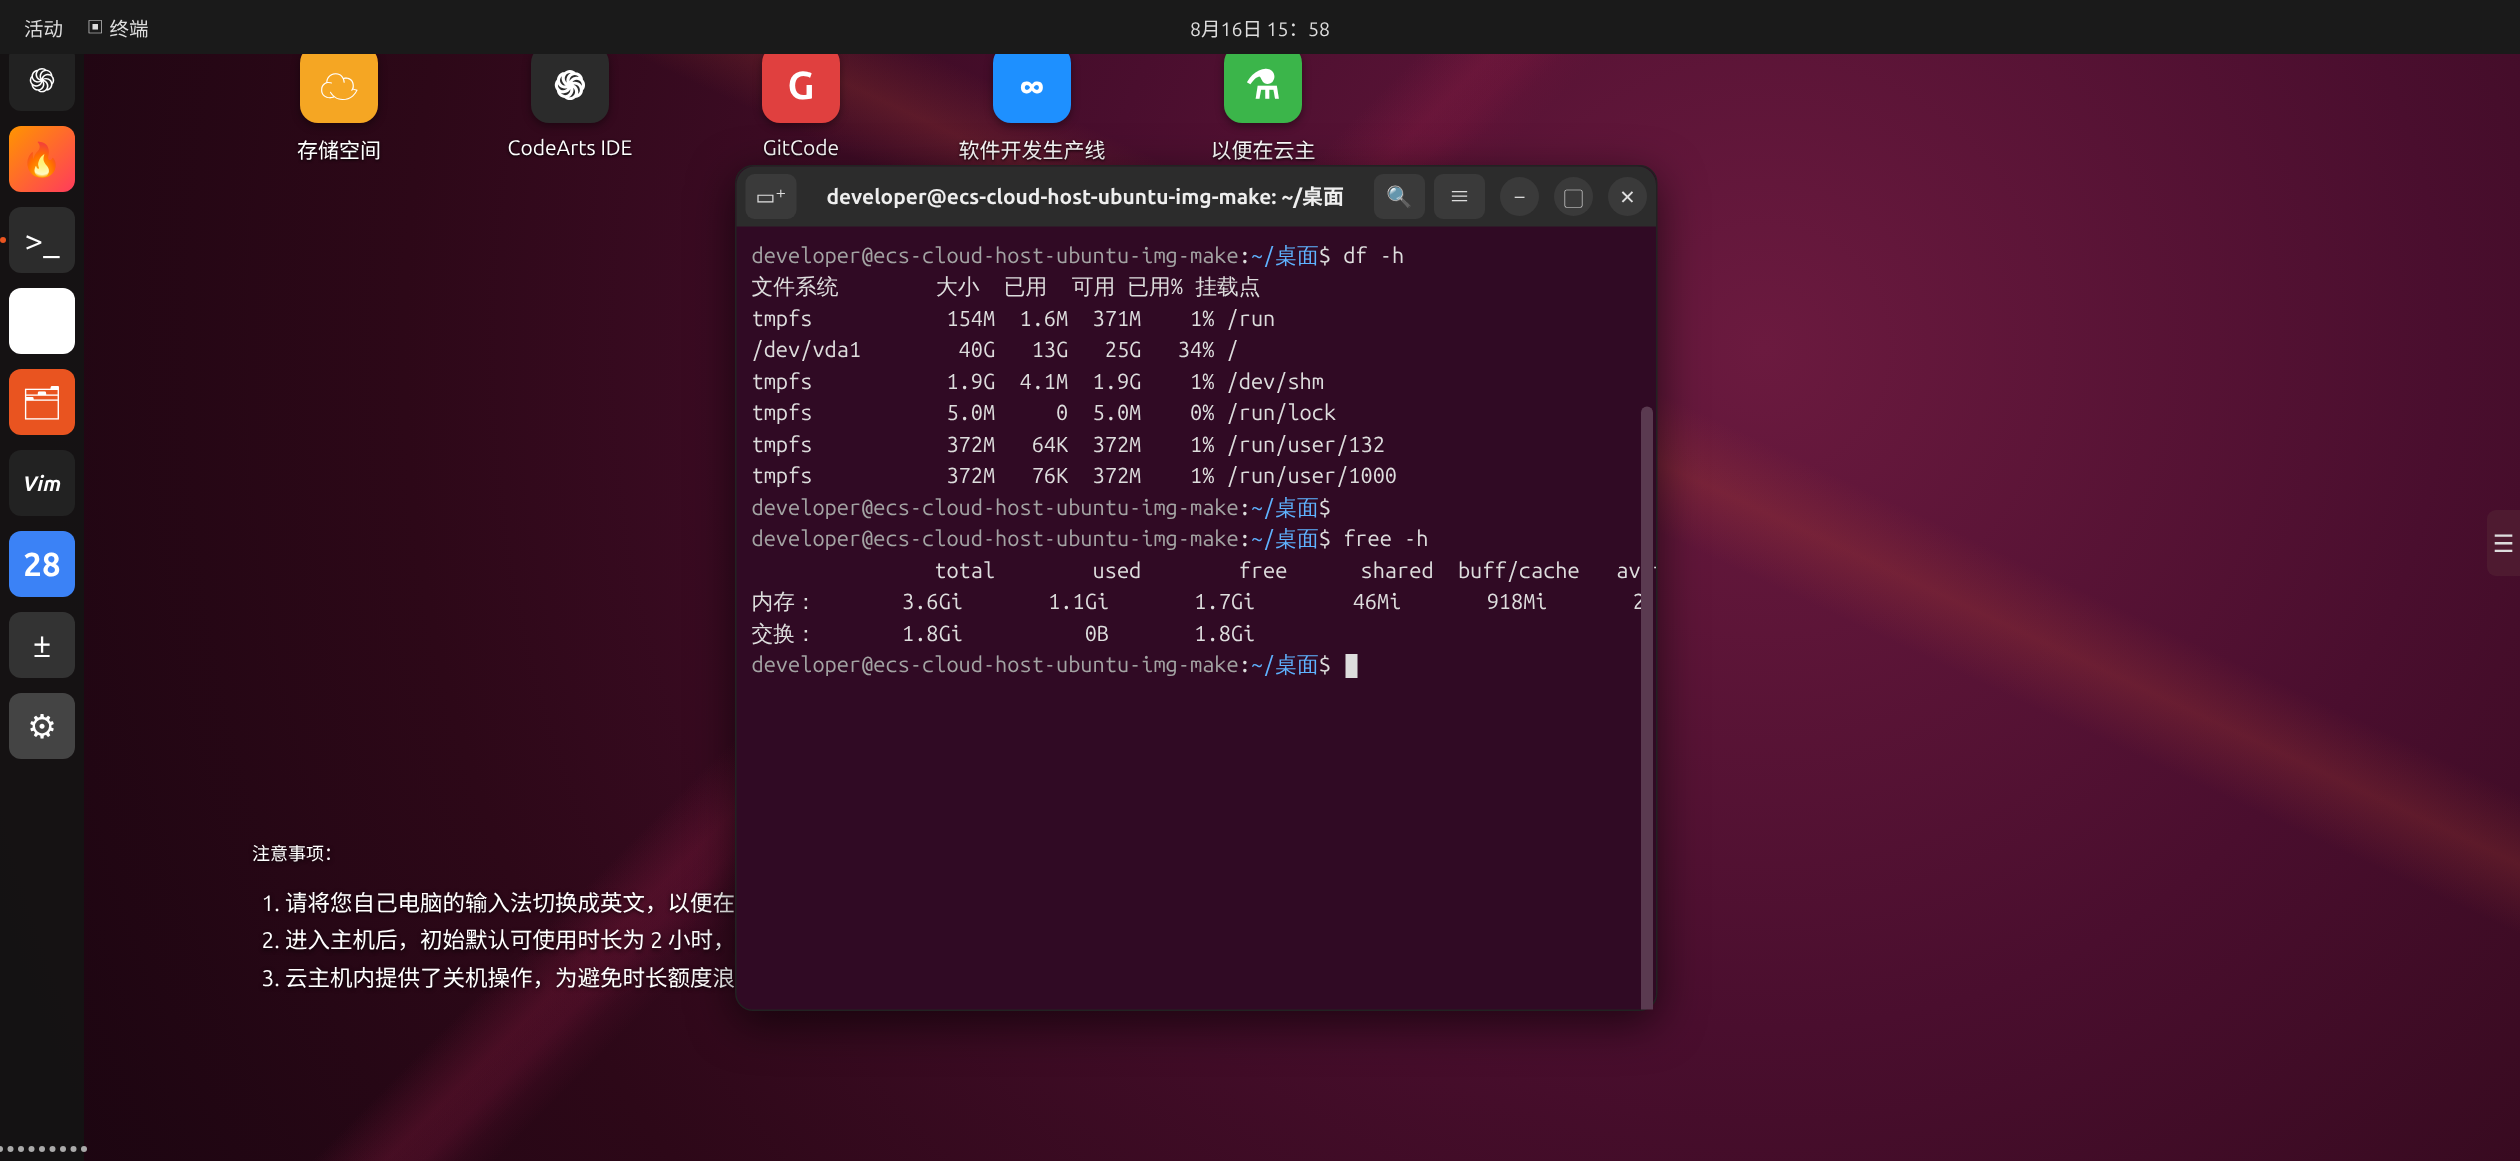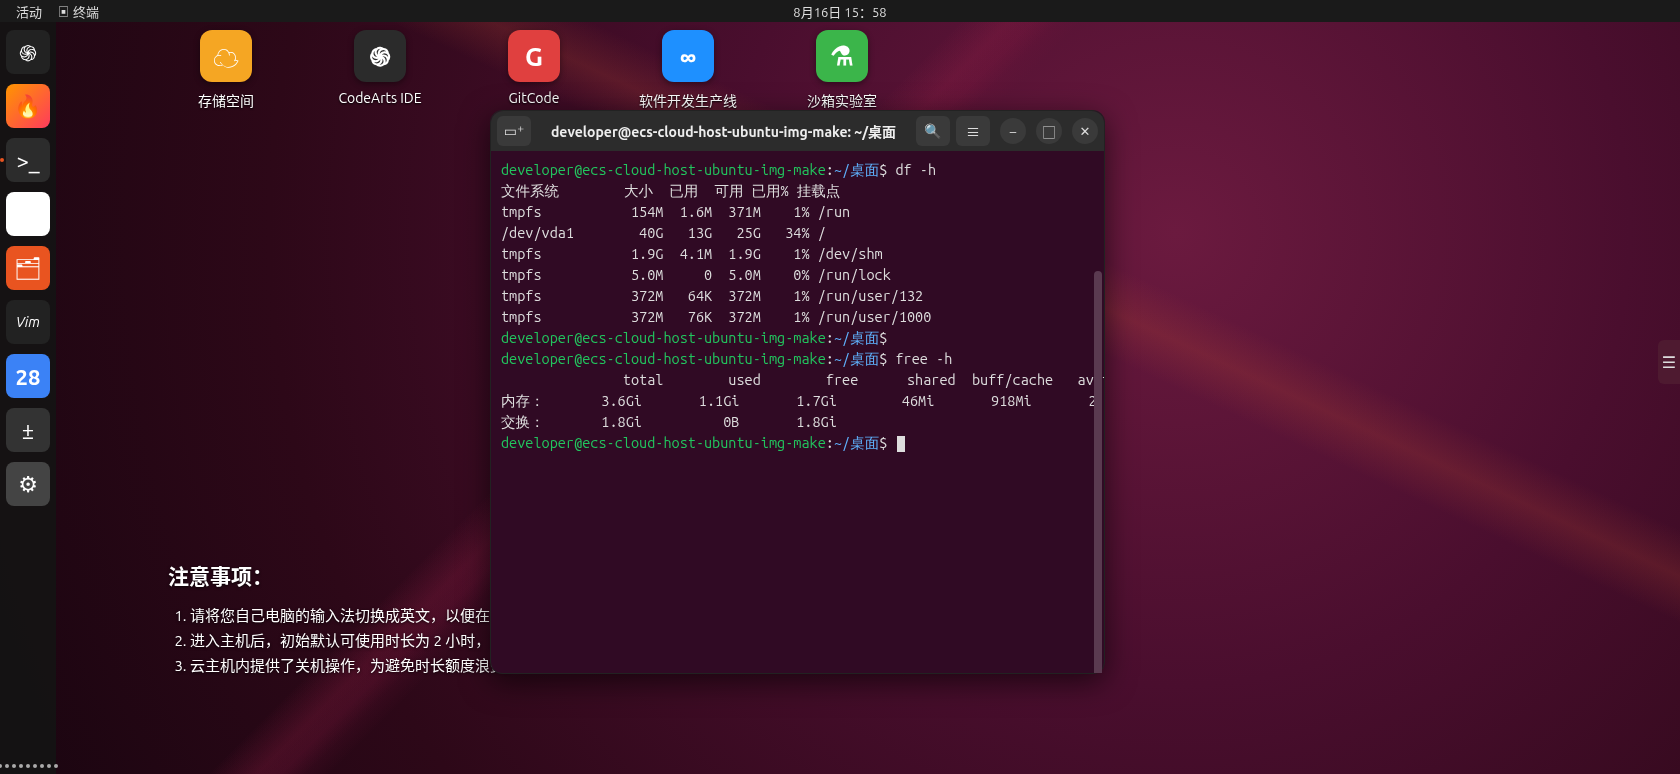--- a/index.html
+++ b/index.html
@@ -14,21 +14,21 @@
     position: absolute; inset: 0;
     background:
       linear-gradient(135deg, transparent 40%, rgba(180,40,80,0.15) 42%, transparent 44%),
       linear-gradient(-45deg, transparent 55%, rgba(120,20,60,0.25) 57%, transparent 60%),
       linear-gradient(25deg, transparent 60%, rgba(200,80,50,0.2) 63%, transparent 66%);
     pointer-events: none;
   }
 
   
   .topbar {
-    position: absolute; top: 0; left: 0; right: 0; height: 22px;
+    position: absolute; top: 0; left: 0; right: 0; height: 36px;
     background: #1a1a1a; color: #ddd; font-size: 13px;
     display: flex; align-items: center; padding: 0 8px;
     z-index: 100;
   }
   .topbar .activities { padding: 0 8px; }
   .topbar .appmenu { display: flex; align-items: center; gap: 4px; padding: 0 8px; }
   .topbar .clock { position: absolute; left: 50%; transform: translateX(-50%); }
   .terminal-glyph { font-size: 11px; }
 
   
@@ -48,21 +48,21 @@
     content: ""; position: absolute; left: -6px; top: 50%; transform: translateY(-50%);
     width: 4px; height: 4px; border-radius: 50%; background: #e95420;
   }
   .dock .grip { position:absolute; bottom:6px; display:flex; gap:3px; }
   .dock .grip span{width:4px;height:4px;border-radius:50%;background:#aaa;}
   .ic-swirl{background:#222;}
   .ic-ff{background:linear-gradient(135deg,#ff9500,#ff3b5c);}        
   .ic-term{background:#2c2c2c;}       
   .ic-text{background:#fff;color:#333;}
   .ic-files{background:#e95420;}      
-  .ic-vim{background:#222;color:#0a0;}
+  .ic-vim{background:#222;color:#0a0;font-weight:bold;}
   .ic-cal{background:#3b82f6;}           
   .ic-calc{background:#333;}          
   .ic-settings{background:#444;}      
 
   
   .desktop-icons {
     position: absolute; top: 30px; left: 180px;
     display: flex; gap: 62px;
     z-index: 10;
   }
@@ -76,21 +76,21 @@
   .desktop-icons .lbl { margin-top:8px; font-size:14px; color:#fff; text-shadow:0 1px 2px #000; white-space:nowrap; text-align:right;}
   .t-orange{background:#f5a623;} .t-dark{background:#2b2b2b;} .t-red{background:#e0403f;}
   .t-blue{background:#1e90ff;} .t-green{background:#3bb54a;} .t-blue2{background:#3b7cff;}
 
   
   .desktop-notes {
     position: absolute; left: 168px; top: 560px;
     color: #fff; font-size: 15px; text-shadow: 0 1px 3px rgba(0,0,0,0.8);
     z-index: 5;
   }
-  .desktop-notes h4 { font-size:21px; font-weight:bold; margin-bottom:14px; }
+  .desktop-notes h4 { font-size:12px; font-weight:normal; margin-bottom:14px; }
   .desktop-notes ol { padding-left: 22px; }
   .desktop-notes li { margin-bottom: 4px; }
 
   
   .termwin {
     position: absolute; left: 490px; top: 110px; width: 615px; height: 564px;
     background: #300a24; border-radius: 12px; box-shadow: 0 8px 30px rgba(0,0,0,0.6);
     z-index: 50; display:flex; flex-direction:column;
     border:1px solid #222;
   }
@@ -105,21 +105,21 @@
   }
   .titlebar .title { flex:1; text-align:center; font-weight:600; font-size:14px; color:#eee; }
   .titlebar .round { width:26px; height:26px; border-radius:50%; background:#3a3a3a;
     display:flex;align-items:center;justify-content:center;color:#ddd;font-size:13px;cursor:pointer; margin-left:4px;}
   .titlebar .round.close{background:#3a3a3a;}
   .termbody {
     flex:1; padding:8px 10px; font-family: "Ubuntu Mono","DejaVu Sans Mono",monospace;
     font-size:14.5px; line-height:21px; color:#ddd; overflow:hidden; position:relative;
   }
   .termbody .scrollbar{position:absolute;right:2px;top:120px;width:8px;height:420px;background:#5a3a50;border-radius:4px;}
-  .u{color:#22c55e;} .p{color:#5fb3ff;} .w{color:#ddd;}
+  .u{color:#a3a3a3;} .p{color:#5fb3ff;} .w{color:#ddd;}
   .cursor{display:inline-block;width:8px;height:16px;background:#ddd;vertical-align:middle;margin-left:2px;}
   pre{font-family:inherit;white-space:pre;}
 
   
   .edge-tab{position:absolute;right:0;top:340px;width:22px;height:44px;background:rgba(80,30,50,0.8);border-radius:6px 0 0 6px;display:flex;align-items:center;justify-content:center;color:#ddd;z-index:60;}
 </style>
 </head>
 <body>
 
 <div class="topbar">
@@ -184,21 +184,21 @@
     <div class="dicon">
       <div class="tile t-red" style="font-size:26px">G</div>
       <div class="lbl">GitCode</div>
     </div>
     <div class="dicon">
       <div class="tile t-blue" style="font-size:26px">∞</div>
       <div class="lbl">软件开发生产线</div>
     </div>
     <div class="dicon">
       <div class="tile t-green" style="font-size:26px">⚗</div>
-      <div class="lbl">沙箱实验室</div>
+      <div class="lbl">以便在云主</div>
     </div>
   </div>
 
 <div class="desktop-notes">
   <h4>注意事项：</h4>
   <ol id="notes-list">
       <li>请将您自己电脑的输入法切换成英文，以便在云主</li>
       <li>进入主机后，初始默认可使用时长为 2 小时，剩余</li>
       <li>云主机内提供了关机操作，为避免时长额度浪费，</li>
     </ol>

